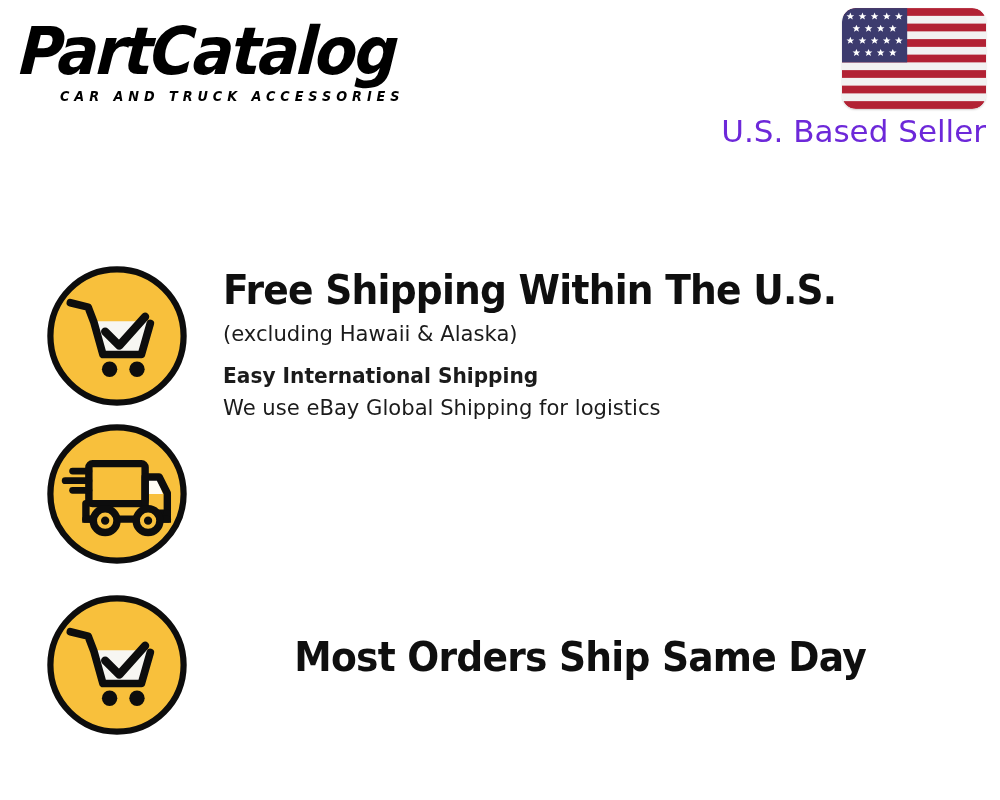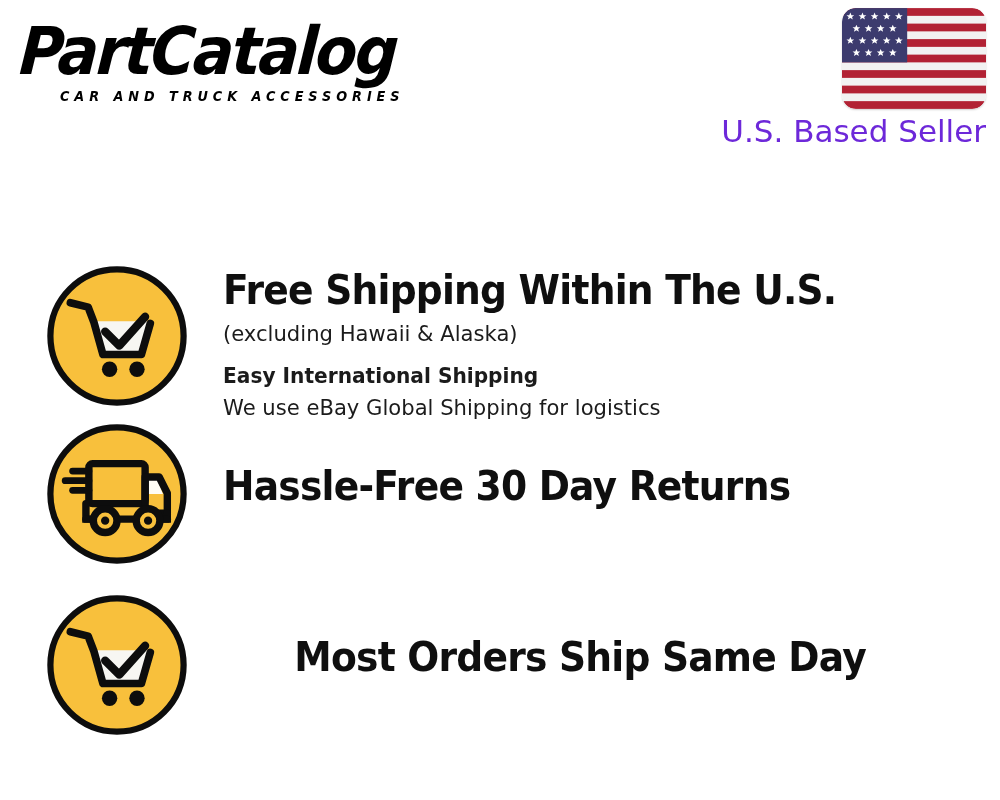--- a/index.html
+++ b/index.html
@@ -280,23 +280,20 @@
           <path d="M20 34.5 L31 34.5" stroke="#0D0D0D" stroke-width="4.6" stroke-linecap="round"></path>
           <path d="M15 41 L31 41" stroke="#0D0D0D" stroke-width="4.6" stroke-linecap="round"></path>
           <path d="M20 47.5 L31 47.5" stroke="#0D0D0D" stroke-width="4.6" stroke-linecap="round"></path>
 
           <circle cx="42" cy="68" r="8" fill="#F8C03C" stroke="#0D0D0D" stroke-width="5"></circle>
           <circle cx="42" cy="68" r="2.8" fill="#0D0D0D"></circle>
           <circle cx="71" cy="68" r="8" fill="#F8C03C" stroke="#0D0D0D" stroke-width="5"></circle>
           <circle cx="71" cy="68" r="2.8" fill="#0D0D0D"></circle>
         </svg>
       </span>
-      <div class="feature-text">
-        <div class="feature-title">Hassle-Free 30 Day Returns</div>
-      </div>
     </div>
 
     <div class="feature-row row-3">
       <span class="feature-icon">
         <svg viewBox="0 0 100 100" width="148" height="148" aria-hidden="true">
           <circle cx="50" cy="50" r="45" fill="#F8C03C" stroke="#0D0D0D" stroke-width="4.2"></circle>
           <path d="M35.5 40 L71 40 L65 61.5 L41.5 61.5 Z" fill="#F7F6F2"></path>
           <path d="M18.5 27.5 L30.5 30.5 L34.5 41 L40.5 62.5 L66.5 62.5 L72.5 41.5" fill="none" stroke="#0D0D0D" stroke-width="5.2" stroke-linecap="round" stroke-linejoin="round"></path>
           <path d="M42 47 L51.5 56.5 L69 37" fill="none" stroke="#0D0D0D" stroke-width="5.6" stroke-linecap="round" stroke-linejoin="round"></path>
           <circle cx="45" cy="72.5" r="5.2" fill="#0D0D0D"></circle>

